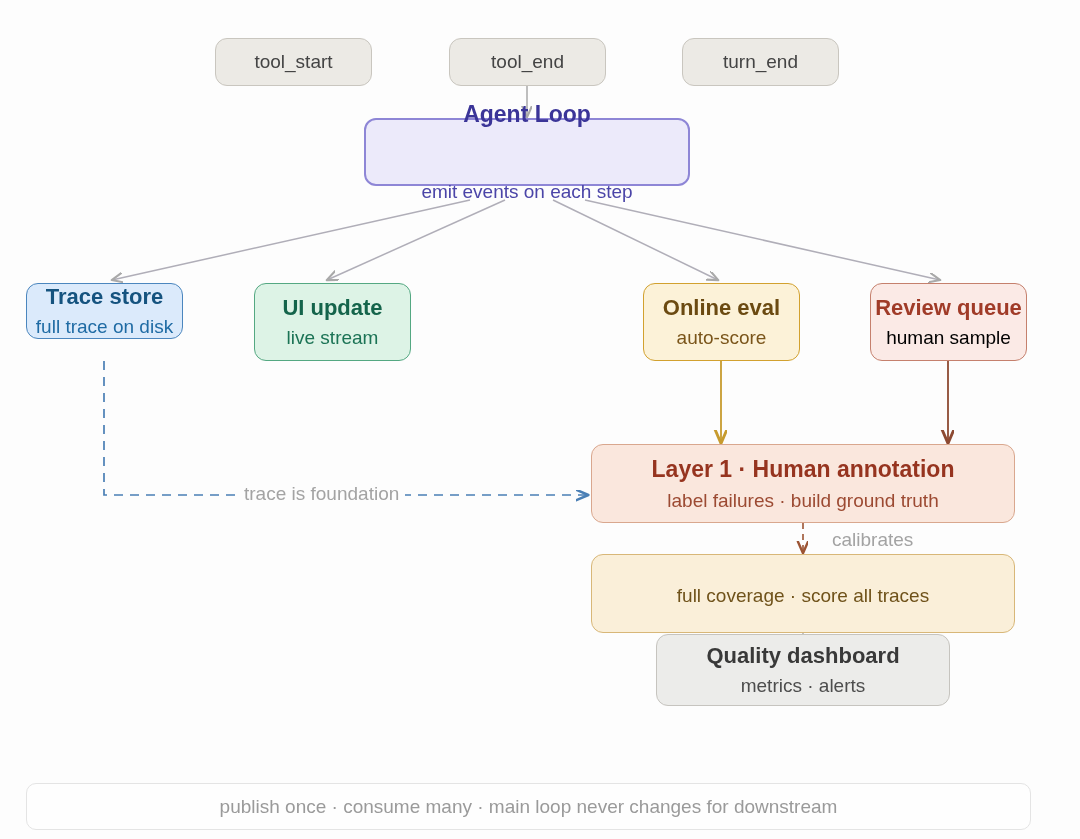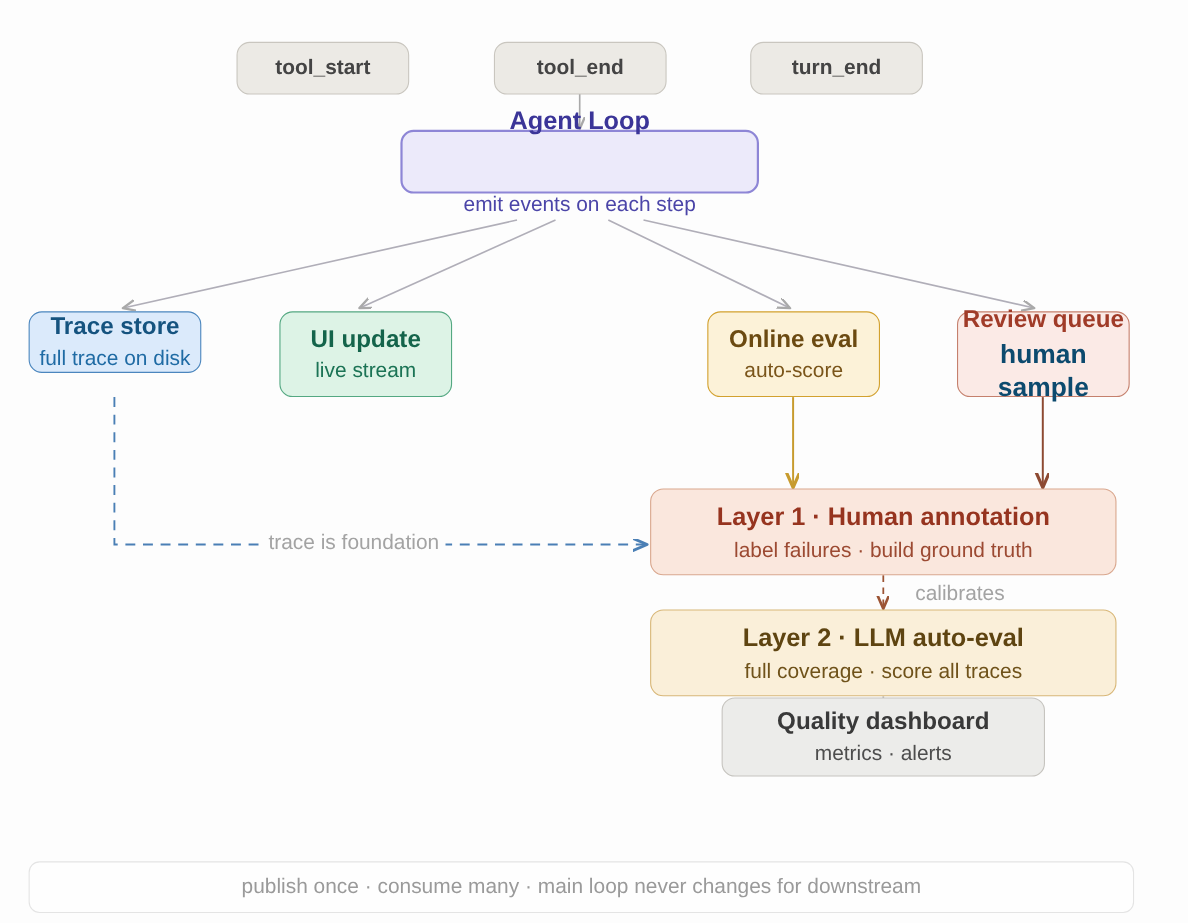--- a/index.html
+++ b/index.html
@@ -44,21 +44,21 @@
   .node .sub {
     font-weight: normal;
   }
   
   .chip {
     background: #eceae5;
     border-color: #c9c6bf;
     font-size: 19px;
     color: #444444;
   }
-  .chip .title { font-weight: bold; text-align: right; }
+  .chip .title { font-weight: normal; text-align: right; }
 
   
   .agent-loop {
     background: #eceafa;
     border-color: #8e86d6;
     border-width: 2px;
     color: #3f3a93;
   }
   .agent-loop .title { font-size: 23px; color: #3b3598; }
   .agent-loop .sub   { font-size: 19px; color: #4b45a8; margin-top: 5px; }
@@ -87,21 +87,21 @@
   }
   .online-eval .title { font-size: 22px; color: #6b4a11; }
   .online-eval .sub   { font-size: 19px; color: #7a551a; margin-top: 5px; }
 
   .review-queue {
     background: #fbeae6;
     border-color: #c5806d;
     color: #9c3a27;
   }
   .review-queue .title { font-size: 22px; color: #a03b28; }
-  .review-queue .sub   { font-size: 24px; color: #0c4a6e; margin-top: 5px; font-weight: bold; }
+  .review-queue .sub   { font-size: 19px; color: #000000; margin-top: 5px; }
 
   
   .layer1 {
     background: #fae7dd;
     border-color: #d9a78e;
     color: #96341f;
   }
   .layer1 .title { font-size: 23px; color: #96341f; }
   .layer1 .sub   { font-size: 19px; color: #9c4a32; margin-top: 5px; }
 
@@ -196,21 +196,21 @@
   </div>
 
   <div class="node chip" style="left:449px; top:38px; width:157px; height:48px;">
     <div class="title">tool_end</div>
   </div>
 
   <div class="node chip" style="left:682px; top:38px; width:157px; height:48px;">
     <div class="title">turn_end</div>
   </div>
 
-  <div class="node agent-loop" style="left:364px; top:118px; width:326px; height:58px;gap:46px;">
+  <div class="node agent-loop" style="left:364px; top:118px; width:326px; height:68px;gap:46px;">
     <div class="title">Agent Loop</div>
     <div class="sub">emit events on each step</div>
   </div>
 
   <div class="node trace-store" style="left:26px; top:283px; width:157px; height:56px;">
     <div class="title">Trace store</div>
     <div class="sub">full trace on disk</div>
   </div>
 
   <div class="node ui-update" style="left:254px; top:283px; width:157px; height:78px;">
@@ -227,21 +227,20 @@
     <div class="title">Review queue</div>
     <div class="sub">human sample</div>
   </div>
 
   <div class="node layer1" style="left:591px; top:444px; width:424px; height:79px;">
     <div class="title">Layer 1 · Human annotation</div>
     <div class="sub">label failures · build ground truth</div>
   </div>
 
   <div class="node layer2" style="left:591px; top:554px; width:424px; height:79px;">
-    <div class="title">Layer 2 · LLM auto-eval</div>
     <div class="sub">full coverage · score all traces</div>
   </div>
 
   <div class="node dashboard" style="left:656px; top:634px; width:294px; height:72px;">
     <div class="title">Quality dashboard</div>
     <div class="sub">metrics · alerts</div>
   </div>
 
   <div class="edge-label" style="left:238px; top:483px;">trace is foundation</div>
 

